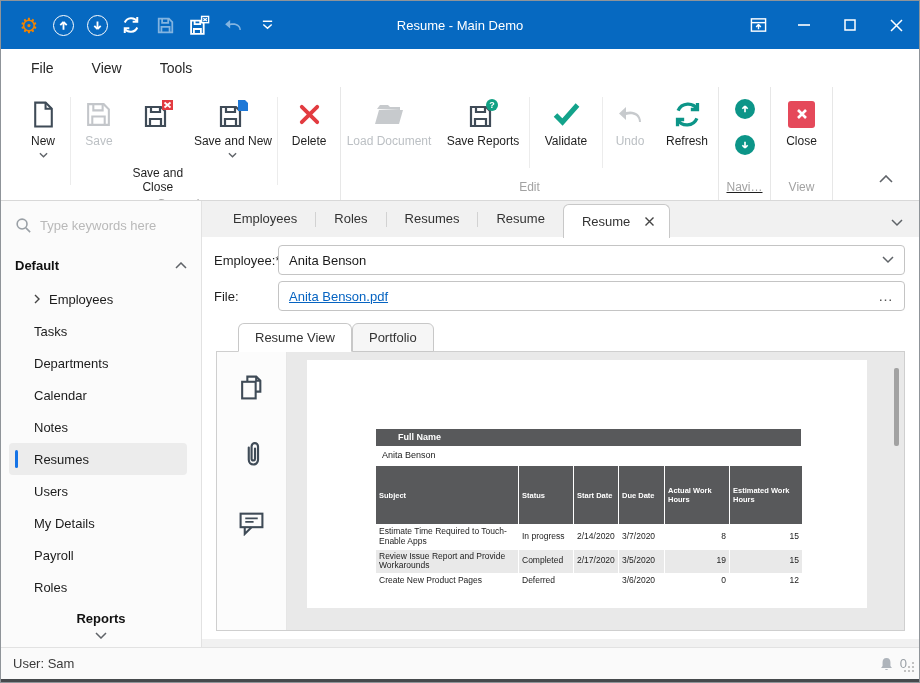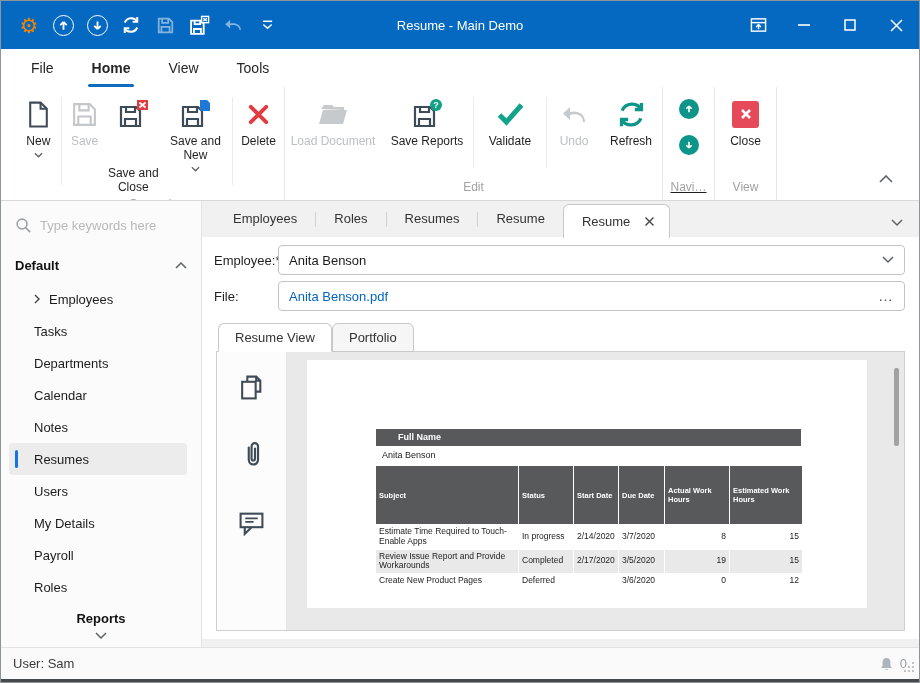--- a/index.html
+++ b/index.html
@@ -55,24 +55,24 @@
   .doc-tabs { position:absolute; top:0; left:0; right:0; height:36px; display:flex; align-items:stretch; padding-left:13px; }
   .dtab { padding:0 18px; line-height:36px; color:#333; cursor:pointer; font-size:13px; }
   .dtab-sep { width:1px; height:15px; background:#d2d2d2; align-self:center; }
   .dtab.active { margin-top:3px; height:34px; line-height:31px; background:#fff; border:1px solid #c8c8c8; border-bottom:none; border-radius:6px 6px 0 0; display:flex; align-items:center; gap:14px; padding:0 14px 0 18px; z-index:2; }
   .dtabs-chevron { position:absolute; right:16px; top:14px; cursor:pointer; }
   .content-body { position:absolute; top:36px; left:0; right:0; bottom:8px; background:#fff; }
   .frow { position:absolute; left:12px; right:14px; height:30px; display:flex; align-items:center; }
   .flabel { width:64px; color:#1f1f1f; font-size:13px; }
   .ffield { flex:1; height:30px; border:1px solid #c4c4c4; border-radius:4px; background:#fff; display:flex; align-items:center; padding:0 10px; }
   .ffield .val { flex:1; font-size:13px; color:#1a1a1a; }
-  .link { color:#0563C1; cursor:pointer; font-size:13px; }
+  .link { color:#0563C1; text-decoration:underline; cursor:pointer; font-size:13px; }
   .ellipsis-btn { color:#555; font-size:15px; letter-spacing:1px; cursor:pointer; line-height:10px; }
   
-  .vtabs { position:absolute; top:86px; left:16px; display:flex; z-index:3; }
+  .vtabs { position:absolute; top:86px; left:36px; display:flex; z-index:3; }
   .vtab { height:29px; padding:0 16px; display:flex; align-items:center; font-size:13px; border:1px solid #c8c8c8; border-radius:6px 6px 0 0; cursor:pointer; background:#f6f6f6; color:#333; }
   .vtab.active { background:#fff; border-bottom:1px solid #fff; z-index:4; }
   .panel { position:absolute; left:14px; right:14px; top:114px; bottom:8px; border:1px solid #cfcfcf; background:#fff; display:flex; }
   .vtoolbar { width:70px; border-right:1px solid #e6e6e6; background:#fcfcfc; display:flex; flex-direction:column; align-items:center; padding-top:22px; gap:40px; }
   .vtool { cursor:pointer; display:flex; }
   .viewer { flex:1; background:#e9e9e9; position:relative; }
   .page { position:absolute; left:20px; right:37px; top:8px; bottom:22px; background:#fff; }
   .vscroll { position:absolute; right:5px; top:8px; bottom:22px; width:5px; }
   .vthumb { position:absolute; top:8px; width:5px; height:78px; background:#a2a2a2; border-radius:2px; cursor:pointer; }
   
@@ -171,28 +171,27 @@
       <div class="win-btn">
         <svg width="13" height="13" viewBox="0 0 13 13">
             <path d="M1 1 L12 12 M12 1 L1 12" stroke="#fff" stroke-width="1.5"></path>
           </svg>
       </div>
     </div>
   </div>
 
   <div class="ribbon-tabs">
     <div class="rtab">File</div>
-    <div class="rtab active">Home</div>
     <div class="rtab">View</div>
     <div class="rtab">Tools</div>
   </div>
 
   <div class="ribbon">
 
-    <div class="rgroup" style="width:284px;padding-left:15px;">
+    <div class="rgroup" style="width:340px;padding-left:15px;">
       <div class="rbtns">
         <div class="rbtn" style="width:56px;">
           <span class="ric slate">
             <svg width="29" height="29" viewBox="0 0 28 28" fill="none" stroke="currentColor" stroke-width="2">
                 <path d="M6 2.5 h10 l6 6 v17 H6 z"></path>
                 <path d="M16 2.5 v6 h6"></path>
               </svg>
           </span>
           <span class="rlb">New</span>
           <svg class="chev-dn" width="9" height="6" viewBox="0 0 10 6">

